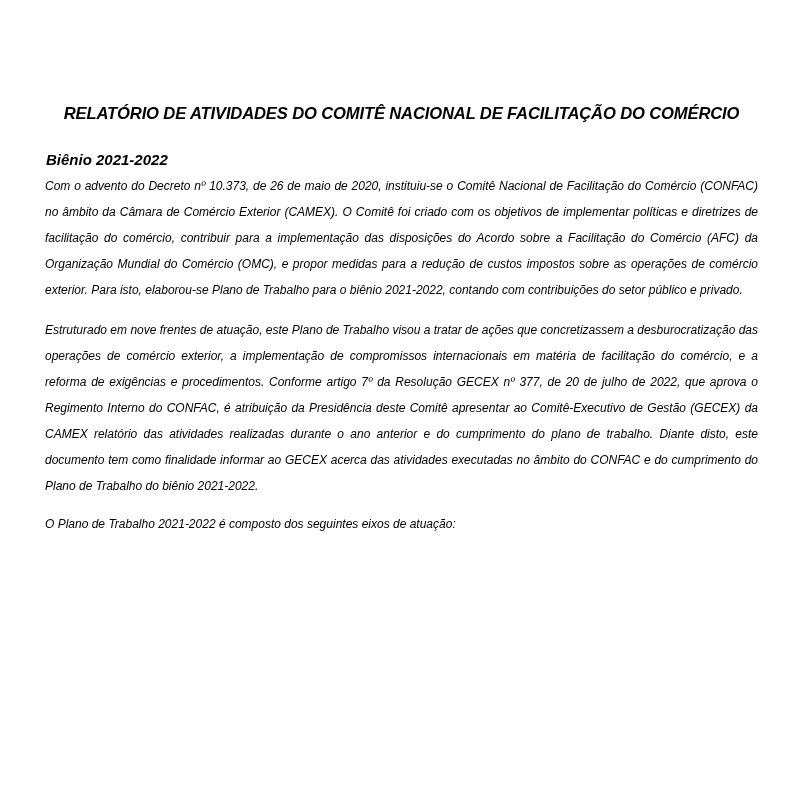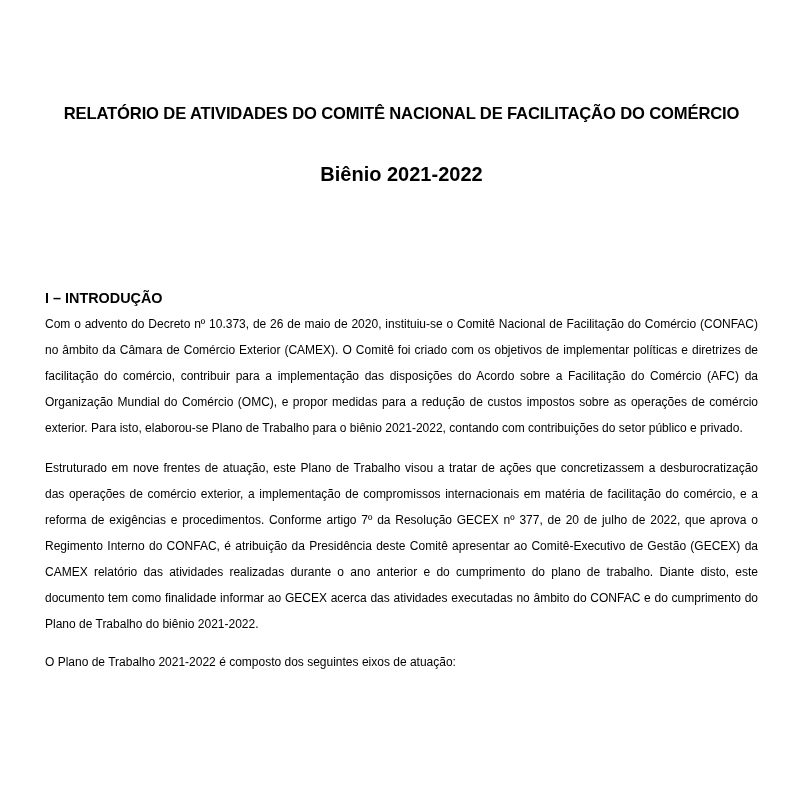--- a/index.html
+++ b/index.html
@@ -15,20 +15,21 @@
     -webkit-font-smoothing: antialiased;
   }
 
   .page {
     position: relative;
     width: 797px;
     height: 800px;
     background: #ffffff;
     overflow: hidden;
     box-sizing: border-box;
+    font-style: italic;
   }
 
   .content {
     position: absolute;
     left: 45px;
     top: 0;
     width: 713px;
   }
 
   
@@ -37,25 +38,25 @@
     font-size: 16.6px;
     font-weight: bold;
     letter-spacing: -0.15px;
     line-height: 1.25;
     margin: 0;
     padding-top: 104px;
     white-space: nowrap;
   }
 
   .doc-subtitle {
-    text-align: center;
-    font-size: 20px;
+    text-align: left;
+    font-size: 15px;
     font-weight: bold;
     line-height: 1.25;
-    margin: 12px;
+    margin: 1px;
     padding-top: 25px;
   }
 
   
   .section-heading {
     font-size: 14.4px;
     font-weight: bold;
     line-height: 1.28;
     margin: 0;
     text-align: left;
@@ -98,21 +99,20 @@
 </head>
 <body>
 
 <div class="page">
   <div class="content">
 
     <h1 class="doc-title">RELATÓRIO DE ATIVIDADES DO COMITÊ NACIONAL DE FACILITAÇÃO DO COMÉRCIO</h1>
 
     <h2 class="doc-subtitle">Biênio 2021-2022</h2>
 
-    <h3 class="section-heading" id="section-one-heading">I – INTRODUÇÃO</h3>
 
     <p class="body-paragraph" id="intro-paragraph-1">Com o advento do Decreto nº 10.373, de 26 de maio de 2020, instituiu-se o Comitê Nacional de Facilitação do Comércio (CONFAC) no âmbito da Câmara de Comércio Exterior (CAMEX). O Comitê foi criado com os objetivos de implementar políticas e diretrizes de facilitação do comércio, contribuir para a implementação das disposições do Acordo sobre a Facilitação do Comércio (AFC) da Organização Mundial do Comércio (OMC), e propor medidas para a redução de custos impostos sobre as operações de comércio exterior. Para isto, elaborou-se Plano de Trabalho para o biênio 2021-2022, contando com contribuições do setor público e privado.</p>
 
     <p class="body-paragraph">Estruturado em nove frentes de atuação, este Plano de Trabalho visou a tratar de ações que concretizassem a desburocratização das operações de comércio exterior, a implementação de compromissos internacionais em matéria de facilitação do comércio, e a reforma de exigências e procedimentos. Conforme artigo 7º da Resolução GECEX nº 377, de 20 de julho de 2022, que aprova o Regimento Interno do CONFAC, é atribuição da Presidência deste Comitê apresentar ao Comitê-Executivo de Gestão (GECEX) da CAMEX relatório das atividades realizadas durante o ano anterior e do cumprimento do plano de trabalho. Diante disto, este documento tem como finalidade informar ao GECEX acerca das atividades executadas no âmbito do CONFAC e do cumprimento do Plano de Trabalho do biênio 2021-2022.</p>
 
 
     <p class="body-paragraph flush" id="eixos-lead-line">O Plano de Trabalho 2021-2022 é composto dos seguintes eixos de atuação:</p>
 
   </div>
 </div>

